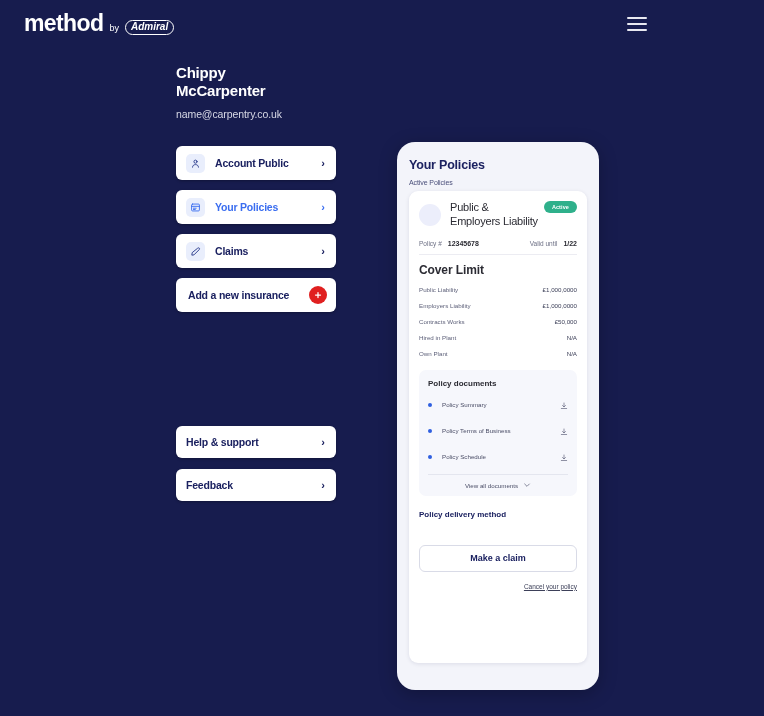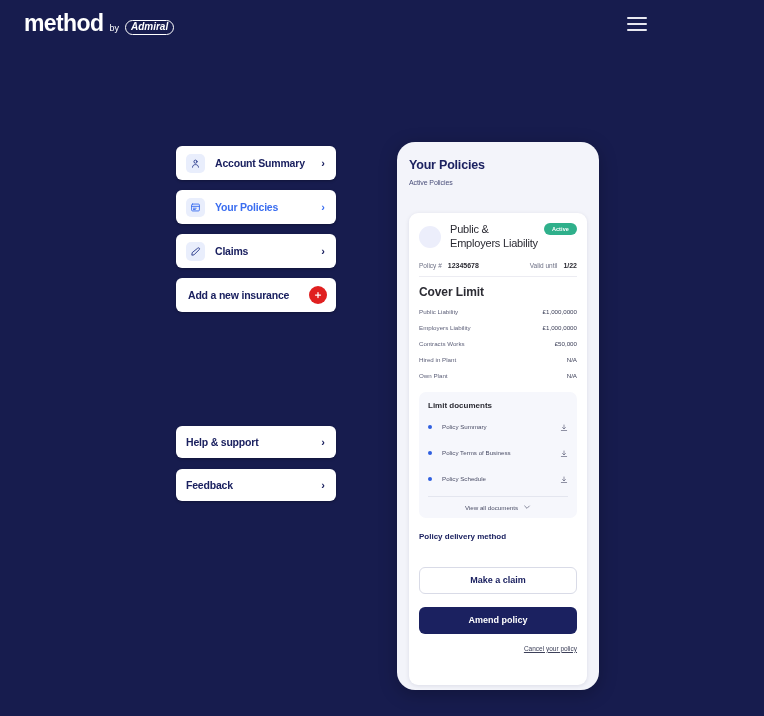--- a/index.html
+++ b/index.html
@@ -113,21 +113,20 @@
     position: absolute; left: 12px; top: 37px;
     font-size: 7px; color: #4a4f7a; letter-spacing: -0.1px;
   }
 
   .policy-card {
     position: absolute; left: 12px; top: 49px;
     width: 178px; height: 472px;
     background: #ffffff; border-radius: 9px;
     box-shadow: 0 1px 4px rgba(20,24,70,0.10);
     padding: 10px 10px 0 10px;
-    margin-top: 22px;
   }
 
   .pc-head { display: flex; align-items: flex-start; position: relative; }
   .avatar {
     width: 22px; height: 22px; border-radius: 50%;
     background: #eceefb; flex: 0 0 auto; margin-top: 3px;
   }
   .pc-title {
     margin-left: 9px; font-size: 11px; color: #2b2b33;
     line-height: 1.25; letter-spacing: -0.2px; max-width: 110px;
@@ -225,31 +224,38 @@
       <div class="logo-by">by</div>
       <div class="logo-admiral">Admiral</div>
     </div>
     <div class="hamburger">
       <span></span>
       <span></span>
       <span></span>
     </div>
   </div>
 
+  <div class="leftcol">
+    <div class="user-name">
+      <div>Chippy</div>
+      <div>McCarpenter</div>
+    </div>
+    <div class="user-email">name@carpentry.co.uk</div>
+  </div>
 
   <div class="navlist">
 
     <div class="navbtn">
       <div class="ico-wrap">
         <svg width="11" height="11" viewBox="0 0 24 24" fill="none" stroke="#2f3f8f" stroke-width="2.1" stroke-linecap="round" stroke-linejoin="round">
           <circle cx="12" cy="8" r="3.4"></circle>
             <path d="M5.5 20c0-3.6 2.9-5.6 6.5-5.6s6.5 2 6.5 5.6"></path>
         </svg>
       </div>
-      <div class="label">Account Summary</div>
+      <div class="label">Account Public</div>
       <div class="chev">›</div>
     </div>
 
     <div class="navbtn active">
       <div class="ico-wrap">
         <svg width="11" height="11" viewBox="0 0 24 24" fill="none" stroke="#3a6df0" stroke-width="2" stroke-linecap="round" stroke-linejoin="round">
           <rect x="3.5" y="4.5" width="17" height="15" rx="2.2"></rect>
             <path d="M3.5 9.5h17"></path>
             <path d="M7.5 13.5h6"></path>
             <path d="M7.5 16.3h4"></path>
@@ -330,21 +336,21 @@
       <div class="limit-row">
         <span>Hired in Plant</span>
         <span class="val">N/A</span>
       </div>
       <div class="limit-row">
         <span>Own Plant</span>
         <span class="val">N/A</span>
       </div>
 
       <div class="docs">
-        <div class="docs-h">Limit documents</div>
+        <div class="docs-h">Policy documents</div>
 
         <div class="doc-row">
           <span class="dot"></span>
           <span class="doc-name">Policy Summary</span>
           <span class="dl">
             <svg width="8" height="8" viewBox="0 0 24 24" fill="none" stroke="#5a5d77" stroke-width="2" stroke-linecap="round" stroke-linejoin="round">
               <path d="M12 3v11"></path>
                 <path d="M7.5 10.5 12 15l4.5-4.5"></path>
                 <path d="M4 19.5h16"></path>
             </svg>
@@ -381,19 +387,18 @@
             <svg width="8" height="8" viewBox="0 0 24 24" fill="none" stroke="#5a5d77" stroke-width="2.2" stroke-linecap="round" stroke-linejoin="round">
               <path d="M5 9l7 7 7-7"></path>
             </svg>
           </span>
         </div>
       </div>
 
       <div class="delivery-h">Policy delivery method</div>
 
       <div class="btn-outline">Make a claim</div>
-      <div class="btn-solid">Amend policy</div>
       <div class="cancel-link">Cancel your policy</div>
 
     </div>
   </div>
 
 </div>
 
 </body></html>

